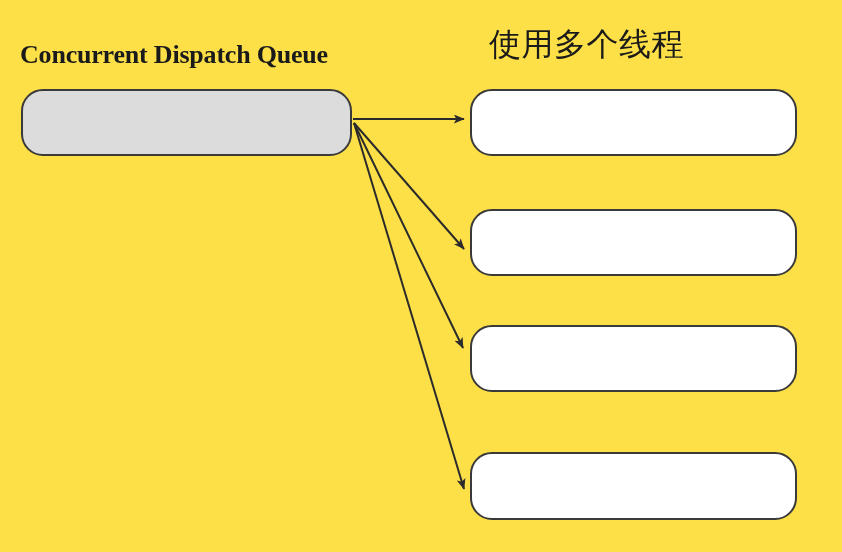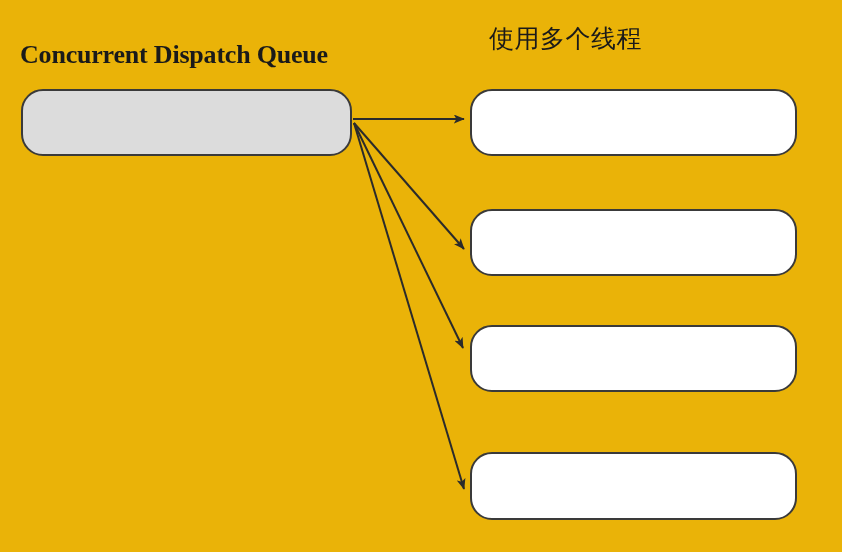--- a/index.html
+++ b/index.html
@@ -4,44 +4,44 @@
 <style>
   html, body {
     margin: 0;
     padding: 0;
     background: #ffffff;
   }
   #canvas {
     position: relative;
     width: 842px;
     height: 552px;
-    background: #eab308;
+    background: #fde047;
     overflow: hidden;
     font-family: "Liberation Serif", "DejaVu Serif", serif;
   }
   .label {
     position: absolute;
     white-space: nowrap;
     color: #1a1a1a;
     line-height: 1;
   }
   #title-queue {
     left: 20px;
     top: 42px;
     font-size: 26px;
     font-weight: bold;
     font-family: "Liberation Serif", "DejaVu Serif", serif;
     letter-spacing: -0.2px;
   }
   #title-threads {
     left: 489px;
     top: 28px;
-    font-size: 25px;
+    font-size: 32px;
     font-weight: normal;
-    font-family: Liberation Mono, monospace;
+    font-family: Liberation Serif, serif;
     letter-spacing: 0.5px;
   }
   .node {
     position: absolute;
     box-sizing: border-box;
     border: 2px solid #3a3a3a;
     border-radius: 22px;
     background: #ffffff;
   }
   .node.filled {

